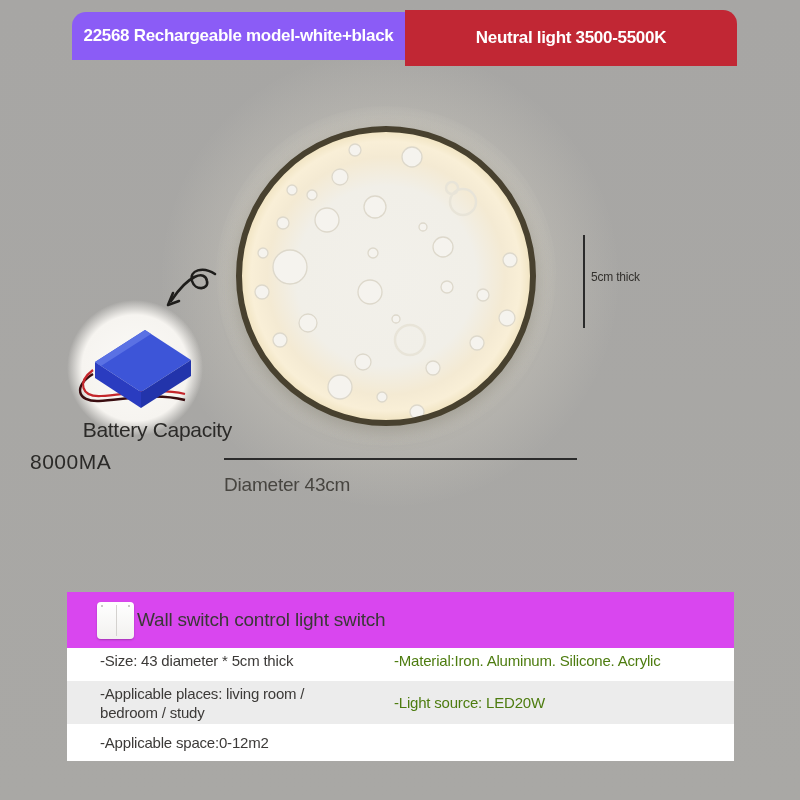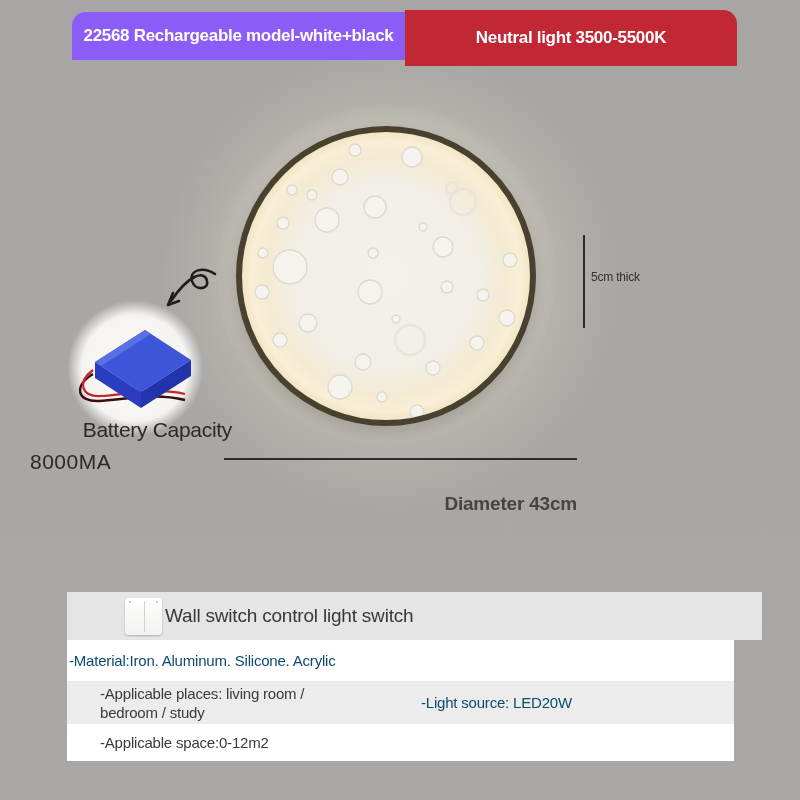--- a/index.html
+++ b/index.html
@@ -20,48 +20,48 @@
 
   
   .lamp-halo{left:216px;top:106px;width:340px;height:340px;border-radius:50%;
     background:radial-gradient(circle, rgba(252,246,228,0.65) 40%, rgba(252,246,228,0) 72%);}
   .lamp-svg{left:236px;top:126px;filter:drop-shadow(0 6px 9px rgba(80,76,66,0.35));}
 
   
   .dim-v{left:583px;top:235px;width:2px;height:93px;background:#2b2b2b;}
   .thickness-text{left:591px;top:270px;font-size:12px;color:#33312e;letter-spacing:-0.2px;}
   .dim-h{left:224px;top:458px;width:353px;height:2px;background:#2b2b2b;}
-  .diameter-text{left:224px;top:493px;width:353px;text-align:right;font-size:19px;color:#474540;letter-spacing:-0.2px;font-weight:bold;}
+  .diameter-text{left:224px;top:474px;width:353px;text-align:left;font-size:19px;color:#474540;letter-spacing:-0.2px;}
 
   
   .arrow-svg{left:155px;top:260px;}
   .battery-svg{left:65px;top:298px;}
   .battery-line1{left:30px;top:418px;width:202px;text-align:right;font-size:21px;color:#2b2a28;letter-spacing:-0.3px;}
   .battery-line2{left:30px;top:450px;width:202px;font-size:21px;color:#2b2a28;letter-spacing:0.5px;}
 
   
   .card{left:67px;top:592px;width:667px;height:169px;background:#ffffff;}
-  .card-header{position:absolute;left:0;top:0;width:100%;height:48px;background:#e5e5e5;
-    display:flex;align-items:center;padding-left:28px;}
+  .card-header{position:absolute;left:0;top:0;width:100%;height:56px;background:#d946ef;
+    display:flex;align-items:center;}
   .switch-icon{width:37px;height:37px;margin-left:30px;background:linear-gradient(#ffffff,#f2f1ef);
     border-radius:4px;box-shadow:0 1px 2px rgba(0,0,0,0.25);position:relative;flex:0 0 auto;}
   .switch-icon::after{content:"";position:absolute;left:50%;top:3px;bottom:3px;width:1px;background:#d4d2cf;}
   .switch-icon::before{content:"";position:absolute;left:4px;top:3px;width:2px;height:2px;border-radius:50%;
     background:#b9b7b4;box-shadow:27px 0 0 #b9b7b4;}
   .card-title{font-size:19px;color:#3a3836;margin-left:3px;letter-spacing:-0.2px;}
   .spec-grid{position:absolute;left:0;top:48px;width:100%;}
   .spec-row{display:flex;align-items:center;}
   .spec-row.alt{background:#ececec;}
   .row-1{height:41px;}
-  .row-2{height:43px;gap:27px;}
+  .row-2{height:43px;}
   .row-3{height:37px;}
   .spec-left{width:325px;padding-left:33px;box-sizing:border-box;font-size:15px;color:#3c3a38;
     letter-spacing:-0.2px;line-height:19px;}
   .spec-left .inner{max-width:248px;}
-  .spec-right{flex:1;font-size:15px;color:#0c4a6e;letter-spacing:-0.2px;padding-left:2px;}
+  .spec-right{flex:1;font-size:15px;color:#4d7c0f;letter-spacing:-0.2px;padding-left:2px;}
 </style>
 </head>
 <body>
 
 <div class="abs banner banner-model" style="background:#8b5cf6;">22568 Rechargeable model-white+black</div>
 <div class="abs banner banner-light" style="background:#c12734;">Neutral light 3500-5500K</div>
 
 <div class="abs lamp-halo"></div>
 <svg class="abs lamp-svg" width="300" height="300" viewBox="0 0 300 300">
   <defs>
@@ -144,20 +144,23 @@
 <div class="abs battery-line1">Battery Capacity</div>
 <div class="abs battery-line2">8000MA</div>
 
 <div class="abs card">
   <div class="card-header">
     <div class="switch-icon"></div>
     <div class="card-title">Wall switch control light switch</div>
   </div>
   <div class="spec-grid">
     <div class="spec-row row-1">
+      <div class="spec-left">
+        <div class="inner">-Size: 43 diameter * 5cm thick</div>
+      </div>
       <div class="spec-right">-Material:Iron. Aluminum. Silicone. Acrylic</div>
     </div>
     <div class="spec-row row-2 alt">
       <div class="spec-left">
         <div class="inner">-Applicable places: living room / bedroom / study</div>
       </div>
       <div class="spec-right">-Light source: LED20W</div>
     </div>
     <div class="spec-row row-3">
       <div class="spec-left">

